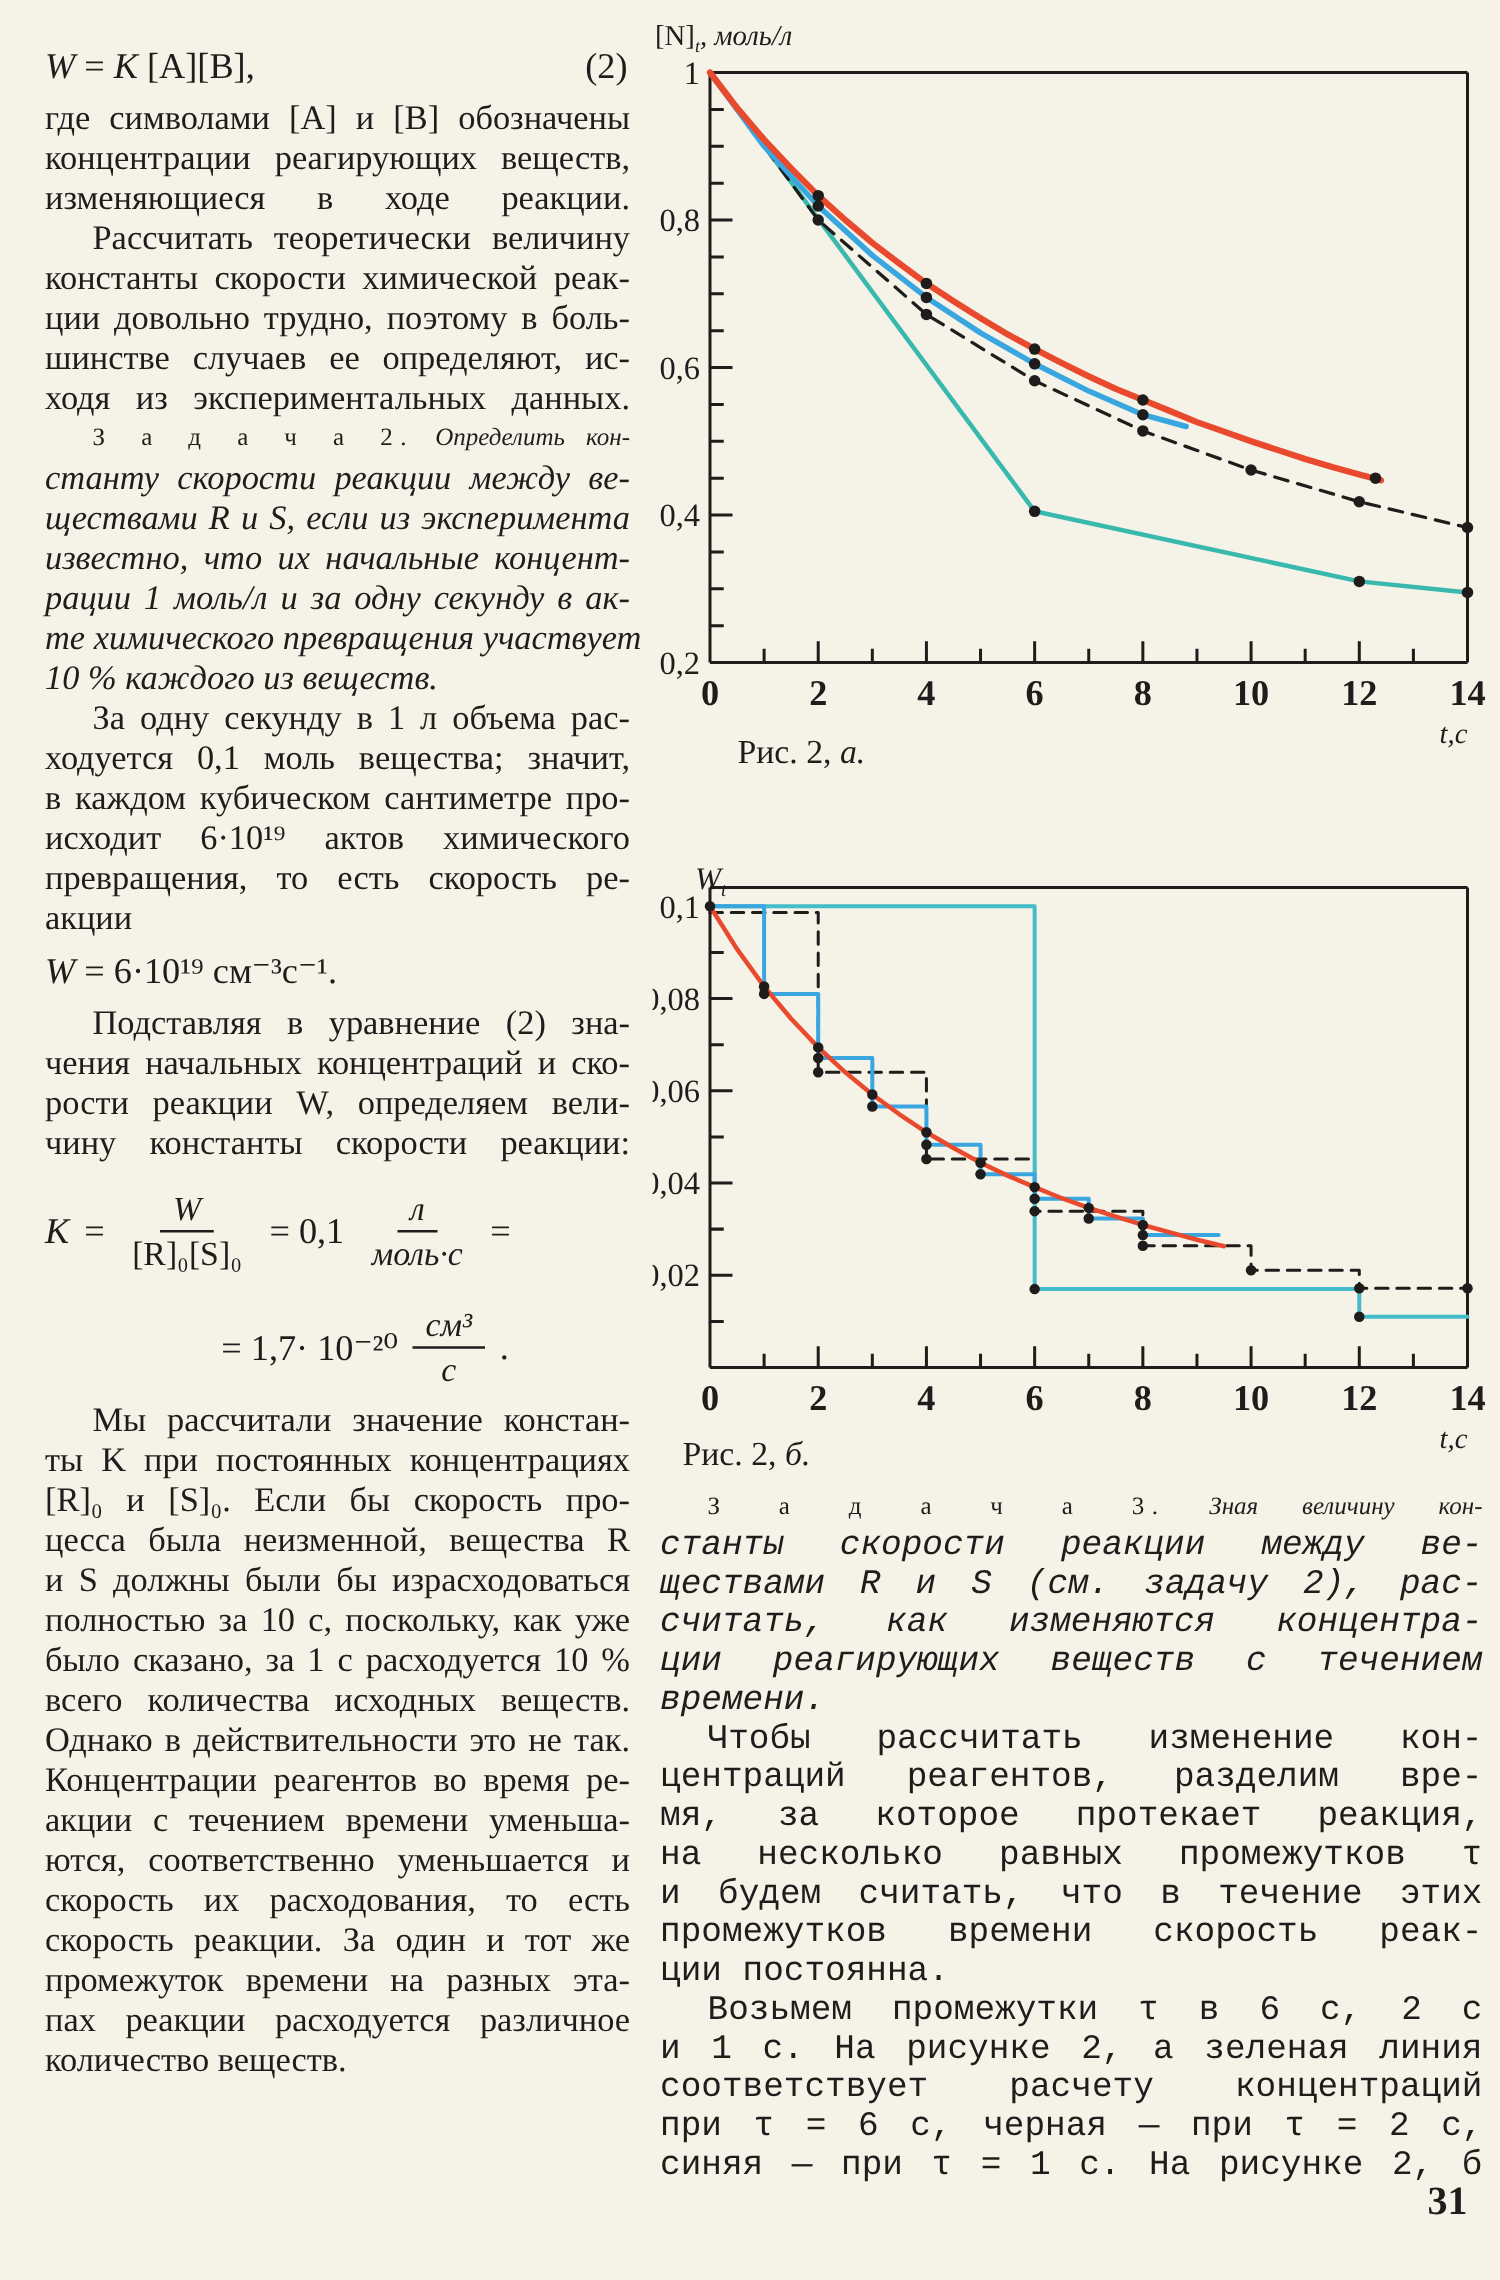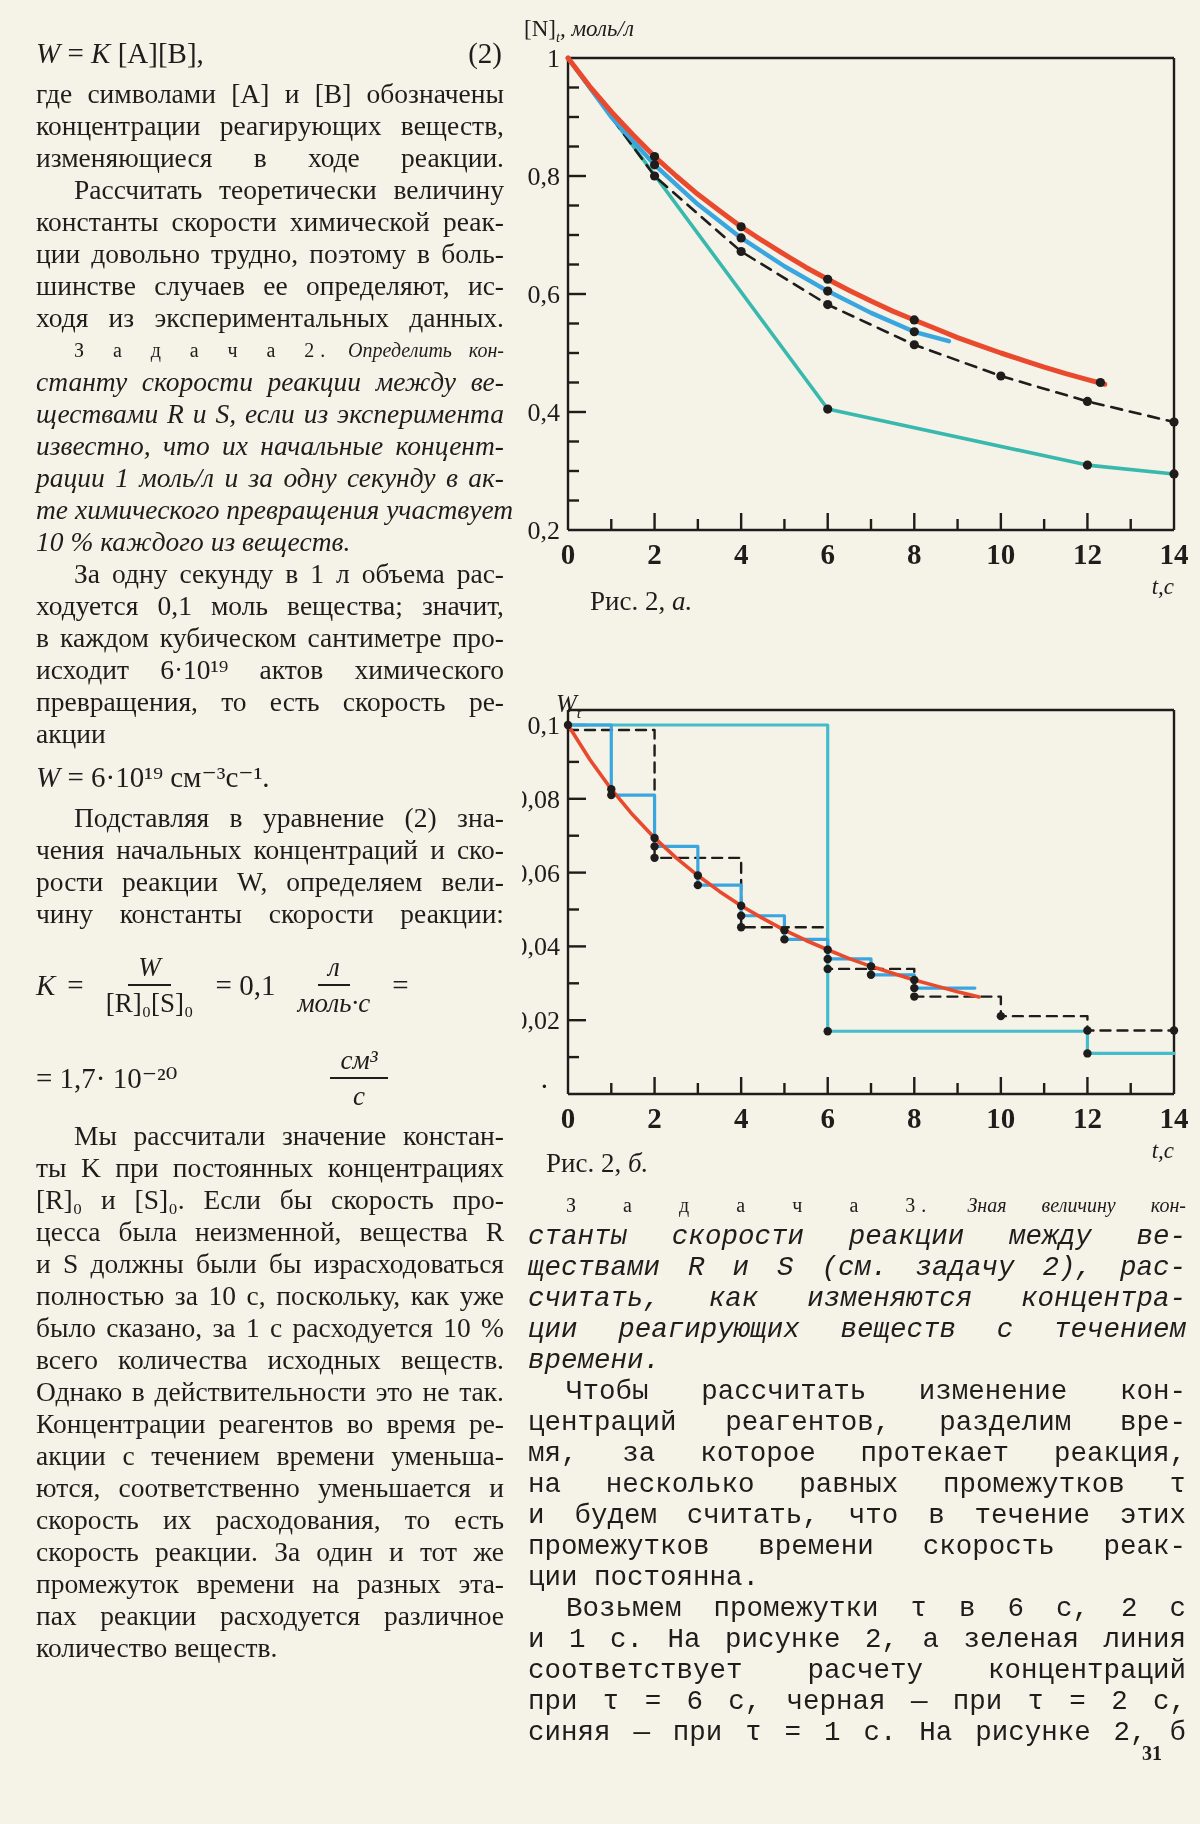--- a/index.html
+++ b/index.html
@@ -30,32 +30,32 @@
   }
   .col-right .taskline{line-height:31px;}
   .tasklabel{letter-spacing:6px;font-style:normal;}
   .taskrest{font-style:italic;}
   
   .eqrow{position:relative;text-align:left;font-size:29px;line-height:34px;padding:10px 0 8px;}
   .eqtag{position:absolute;right:2px;top:10px;font-style:normal;}
   .eqrow i{font-family:"Liberation Serif","DejaVu Serif",serif;}
   .eq-k{display:flex;align-items:center;justify-content:flex-start;gap:12px;
         font-size:29px;padding:12px 0 10px;min-height:86px;}
-  .eq-k2{display:flex;align-items:center;justify-content:space-between;gap:12px;
+  .eq-k2{display:flex;align-items:center;justify-content:center;gap:12px;
         font-size:29px;padding:8px 0 10px;margin-right:-44px;min-height:60px;}
   .frac{display:inline-flex;flex-direction:column;align-items:center;vertical-align:middle;}
   .frac .num{display:block;padding:0 10px 3px;border-bottom:2.5px solid var(--ink);font-size:27px;line-height:28px;}
   .frac .den{display:block;padding:3px 10px 0;font-size:27px;line-height:28px;}
   .it{font-style:italic;}
   sub{font-size:0.62em;}
   
   .chart-svg{position:absolute;}
   .axis-title{position:absolute;font-size:23px;white-space:nowrap;}
   .cap{position:absolute;font-size:27px;white-space:nowrap;}
-  .pagenum{position:absolute;left:1142px;top:1742px;font-size:20px;font-weight:bold;}
+  .pagenum{position:absolute;left:1142px;top:1742px;font-size:32px;font-weight:bold;}
   svg text{font-family:"Liberation Serif","DejaVu Serif",serif;fill:var(--ink);}
 </style>
 </head>
 <body>
 
 <div class="col col-left">
 
 
   <div class="eqrow">
     <span>

